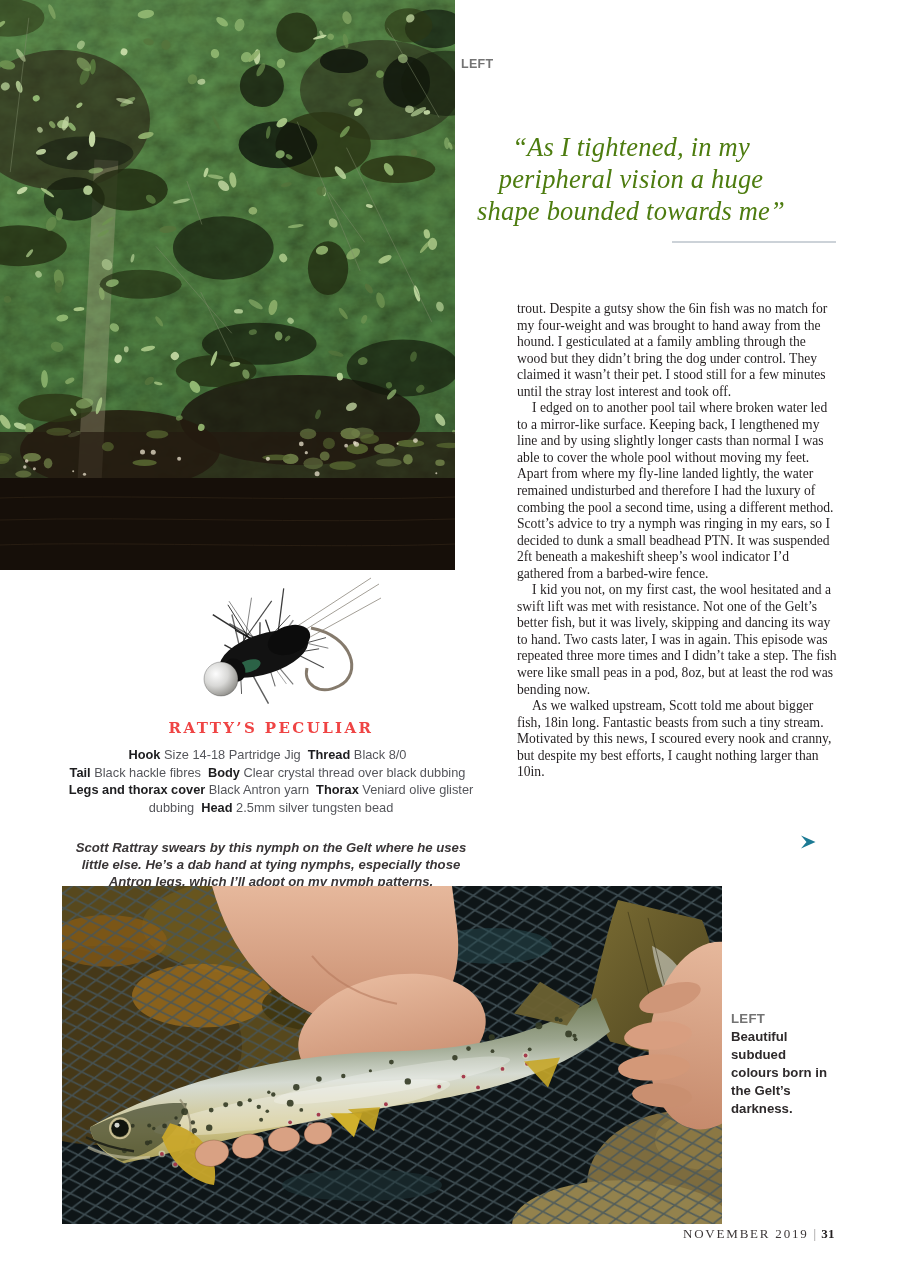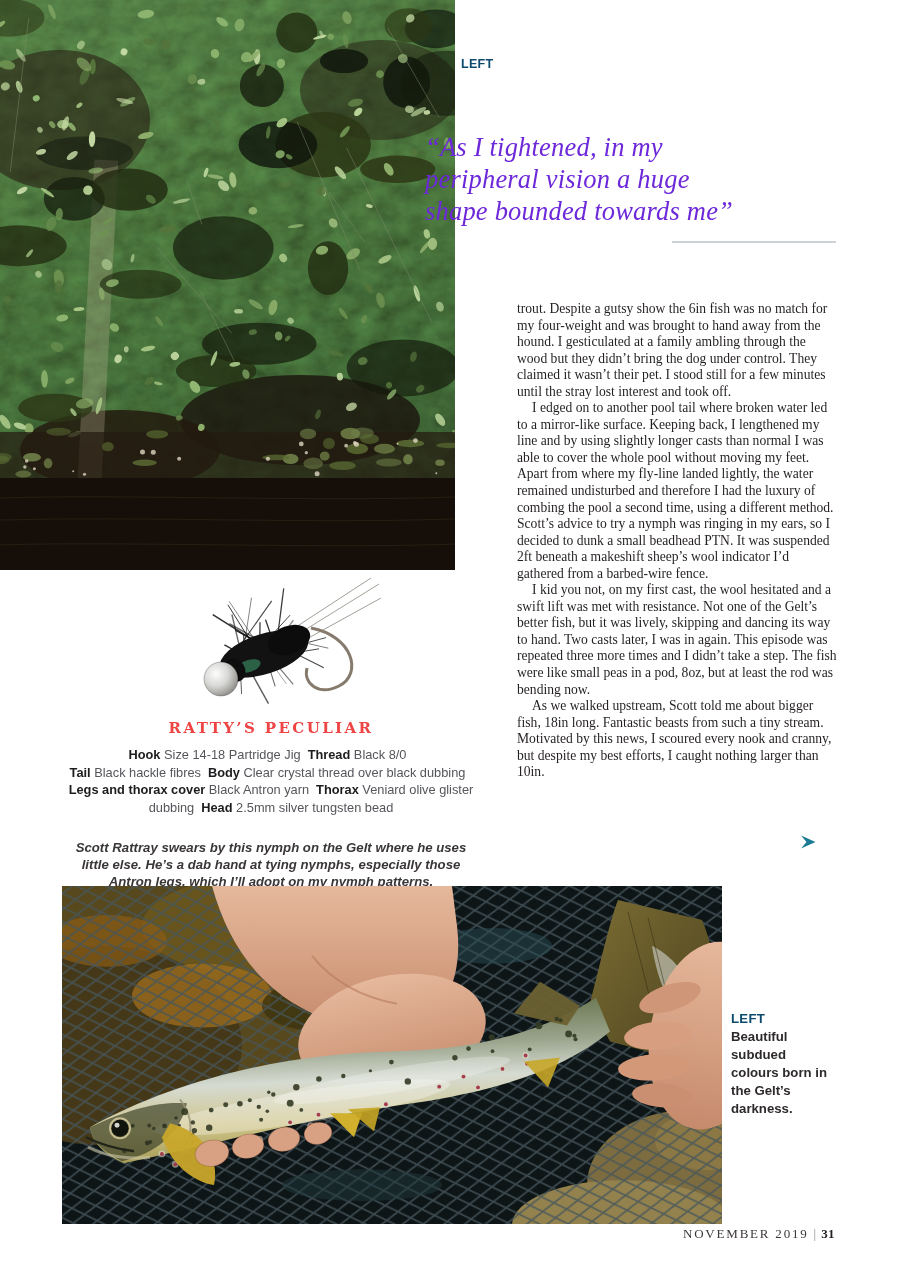--- a/index.html
+++ b/index.html
@@ -3,26 +3,26 @@
 <meta charset="utf-8">
 <style>
   html,body{margin:0;padding:0;background:#ffffff;}
   .page{position:relative;width:905px;height:1280px;background:#ffffff;overflow:hidden;
         font-family:"Liberation Sans",sans-serif;}
   .photo{position:absolute;display:block;}
   .photo-top{left:0;top:0;width:455px;height:570px;}
   .photo-bottom{left:62px;top:886px;width:660px;height:338px;}
 
   .caption{position:absolute;font:700 12.5px/16.5px "Liberation Sans",sans-serif;color:#2e2a2b;}
-  .caption .cap-label{display:block;color:#0c4a6e;letter-spacing:.3px;}
+  .caption .cap-label{display:block;color:#737373;letter-spacing:.3px;}
   .caption-top{left:461px;top:56px;width:122px;}
   .caption-bottom{left:731px;top:1010px;width:106px;font-size:13.2px;line-height:18px;}
 
-  .pullquote{position:absolute;left:425px;top:131px;width:412px;text-align:left;
-             font:italic 400 26.5px/32px "Liberation Serif",serif;color:#6d28d9;letter-spacing:.2px;}
+  .pullquote{position:absolute;left:425px;top:131px;width:412px;text-align:center;
+             font:italic 400 26.5px/32px "Liberation Serif",serif;color:#4d7c0f;letter-spacing:.2px;}
   .quote-rule{position:absolute;left:672px;top:241px;width:164px;height:2px;background:#ccd2d8;}
 
   .body-col{position:absolute;left:517px;top:301px;width:321px;
             font:400 13.6px/16.55px "Liberation Serif",serif;color:#231f20;}
   .body-col p{margin:0;text-indent:15px;}
   .body-col p:first-child{text-indent:0;}
   .next-arrow{position:absolute;left:799px;top:834px;width:18px;height:16px;}
 
   .fly-section{position:absolute;left:62px;top:576px;width:418px;text-align:center;}
   .fly-art{width:220px;height:140px;margin:0 auto;display:block;}

